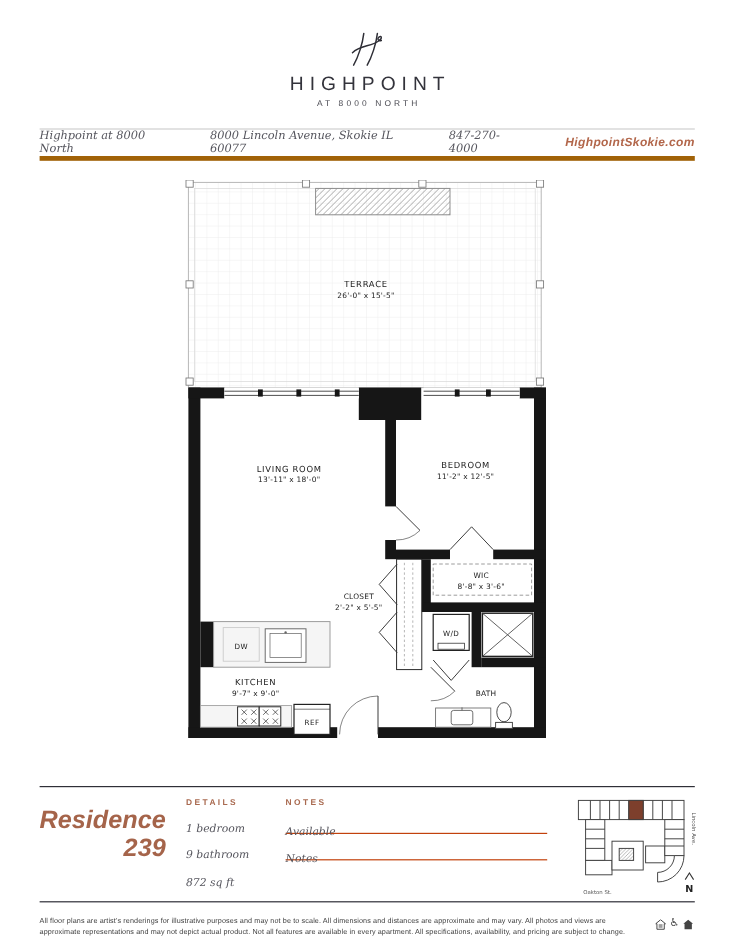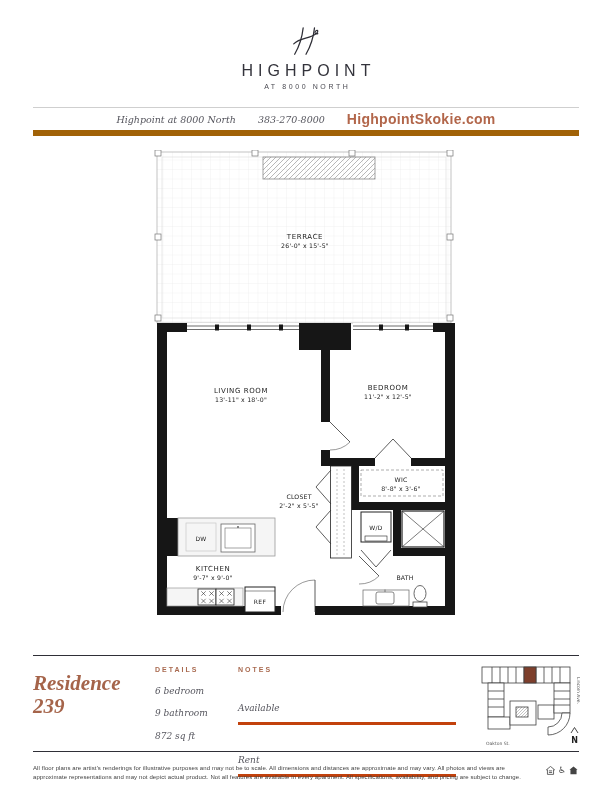--- a/index.html
+++ b/index.html
@@ -5,43 +5,43 @@
   html,body{margin:0;padding:0;background:#888;}
   #page{position:relative;width:612px;height:792px;background:#ffffff;overflow:hidden;
         font-family:"Liberation Sans","DejaVu Sans",sans-serif;color:#2e2e36;}
   
   .header{position:absolute;top:24px;left:0;width:612px;text-align:center;}
   .monogram{display:block;margin:0 auto 2px auto;width:34px;height:36px;}
   .brand{font-size:16px;letter-spacing:5px;font-weight:500;color:#33333b;margin-right:-5px;}
   .tagline{font-size:7px;letter-spacing:2.6px;color:#4a4a52;margin-top:3px;margin-right:-2.6px;}
   
   .contactbar{position:absolute;top:107px;left:33px;width:546px;height:22px;
-      border-top:1px solid #cfcfcf;border-bottom:6px solid #a16207;
-      display:flex;align-items:center;justify-content:center;gap:22px;}
+      border-top:1px solid #cfcfcf;border-bottom:4px solid #a16207;
+      display:flex;align-items:center;justify-content:center;gap:40px;}
   .contactbar .ser{font-family:"DejaVu Serif","Liberation Serif",serif;font-style:italic;
       font-size:9.5px;color:#55555d;}
-  .contactbar .site{font-size:14px;font-weight:bold;color:#b2664a;letter-spacing:.3px;}
+  .contactbar .site{font-size:10px;font-weight:bold;color:#b2664a;letter-spacing:.3px;font-style:italic;}
   
   .plan{position:absolute;left:153px;top:150px;width:306px;height:470px;text-align:right;}
   .plan svg{display:block;}
   .plan text{font-family:"DejaVu Sans","Liberation Sans",sans-serif;fill:#1b1b1b;}
   .roomname{font-size:7px;letter-spacing:.6px;}
   .roomdims{font-size:6.2px;letter-spacing:.2px;}
   .fixlabel{font-size:6px;letter-spacing:.3px;}
   
   .band{position:absolute;left:33px;top:655px;width:546px;height:95px;
       border-top:1.5px solid #2f2f37;border-bottom:1.5px solid #2f2f37;}
-  .res{position:absolute;left:0;top:16px;font-family:Liberation Serif, serif;
-      font-style:italic;font-weight:bold;color:#a5644a;font-size:21px;line-height:23px;}
+  .res{position:absolute;left:0;top:16px;font-family:Liberation Sans, sans-serif;
+      font-style:italic;font-weight:bold;color:#a5644a;font-size:21px;line-height:23px;text-align:right;}
   .colhead{font-size:7px;font-weight:bold;letter-spacing:2px;color:#a96a50;}
   .detailscol{position:absolute;left:122px;top:10px;}
   .detailscol .item{font-family:"DejaVu Serif","Liberation Serif",serif;font-style:italic;
       font-size:9px;color:#55555d;margin-top:12.5px;}
   .notescol{position:absolute;left:205px;top:10px;width:218px;}
-  .noterow{border-bottom:3px solid #c2410c;margin-top:24px;padding-bottom:14px;height:11px;}
+  .noterow{border-bottom:1px solid #c2410c;margin-top:10px;padding-bottom:0;height:11px;}
   .noterow span{font-family:"DejaVu Serif","Liberation Serif",serif;font-style:italic;
       font-size:9px;color:#55555d;}
   .keyplan{position:absolute;left:443px;top:1px;width:104px;height:92px;}
   .keyplan text{font-family:"DejaVu Sans",sans-serif;}
   
   .disclaimer{position:absolute;left:33px;top:758px;width:505px;font-size:6px;
       line-height:1.55;color:#404040;letter-spacing:.1px;}
   .footicons{position:absolute;left:546px;top:766px;display:flex;gap:3px;align-items:center;color:#444;}
   .footicons .wc{font-size:9px;line-height:9px;font-family:"DejaVu Sans",sans-serif;}
 </style>
@@ -57,21 +57,22 @@
         <path d="M27 3 C 26 12 22 24 18 31"></path>
         <path d="M5 20 C 12 13 22 15 29 9 C 31.5 7 30.5 4.8 28.6 6 C 26.6 7.3 27.2 10.2 30.5 9.2"></path>
       </g>
     </svg>
     <div class="brand">HIGHPOINT</div>
     <div class="tagline">AT 8000 NORTH</div>
   </div>
 
   <div class="contactbar">
     <span class="ser">Highpoint at 8000 North</span>
-    <span class="ser">383-270-8000</span>
+    <span class="ser">8000 Lincoln Avenue, Skokie IL 60077</span>
+    <span class="ser">847-270-4000</span>
     <span class="site">HighpointSkokie.com</span>
   </div>
 
   <div class="plan">
     <svg width="306" height="470" viewBox="0 0 306 470">
       <defs>
         <pattern id="grid" width="9.5" height="9.5" patternUnits="userSpaceOnUse">
           <path d="M9.5 0 H0 V9.5" fill="none" stroke="#e7e7e7" stroke-width="0.6"></path>
         </pattern>
         <pattern id="hatch" width="5" height="5" patternUnits="userSpaceOnUse">
@@ -203,29 +204,28 @@
   </div>
 
   <div class="band">
     <div class="res">
       <div>Residence</div>
       <div>239</div>
     </div>
 
     <div class="detailscol">
       <div class="colhead">DETAILS</div>
-      <div class="item">6 bedroom</div>
+      <div class="item">1 bedroom</div>
       <div class="item">9 bathroom</div>
       <div class="item">872 sq ft</div>
     </div>
 
     <div class="notescol">
       <div class="colhead">NOTES</div>
       <div class="noterow"><span>Available</span></div>
-      <div class="noterow"><span>Rent</span></div>
       <div class="noterow"><span>Notes</span></div>
     </div>
 
     <svg class="keyplan" viewBox="0 0 104 92">
       <defs>
         <pattern id="khatch" width="3" height="3" patternUnits="userSpaceOnUse">
           <path d="M0 3 L3 0" stroke="#888" stroke-width="0.5"></path>
         </pattern>
       </defs>
       <g stroke="#3f3f3f" stroke-width="0.8" fill="#fff">

